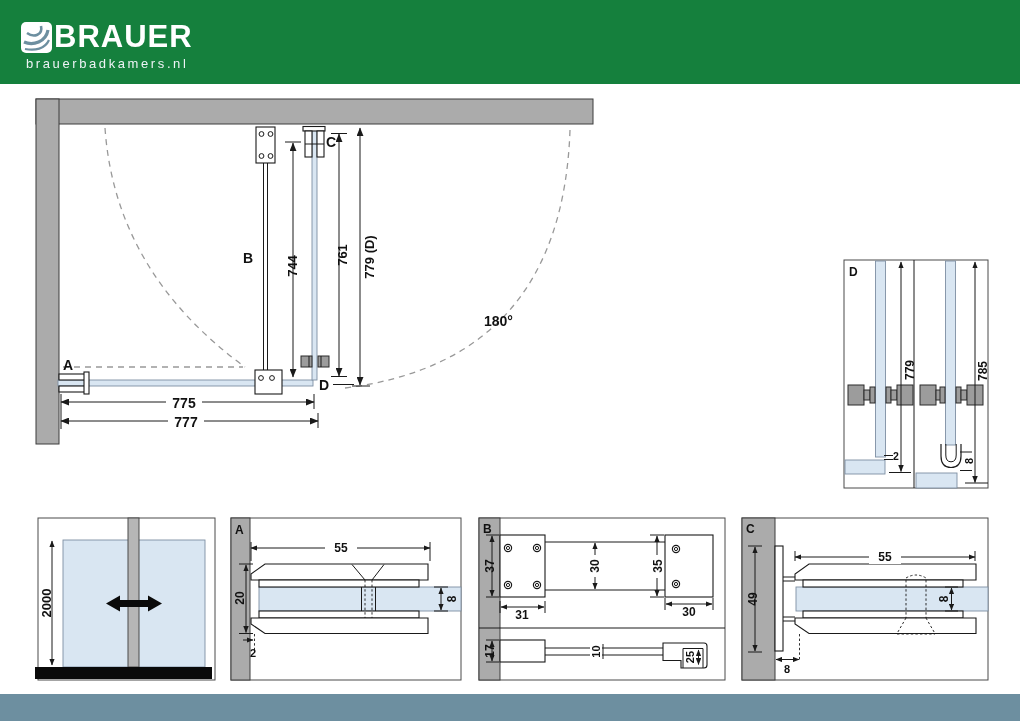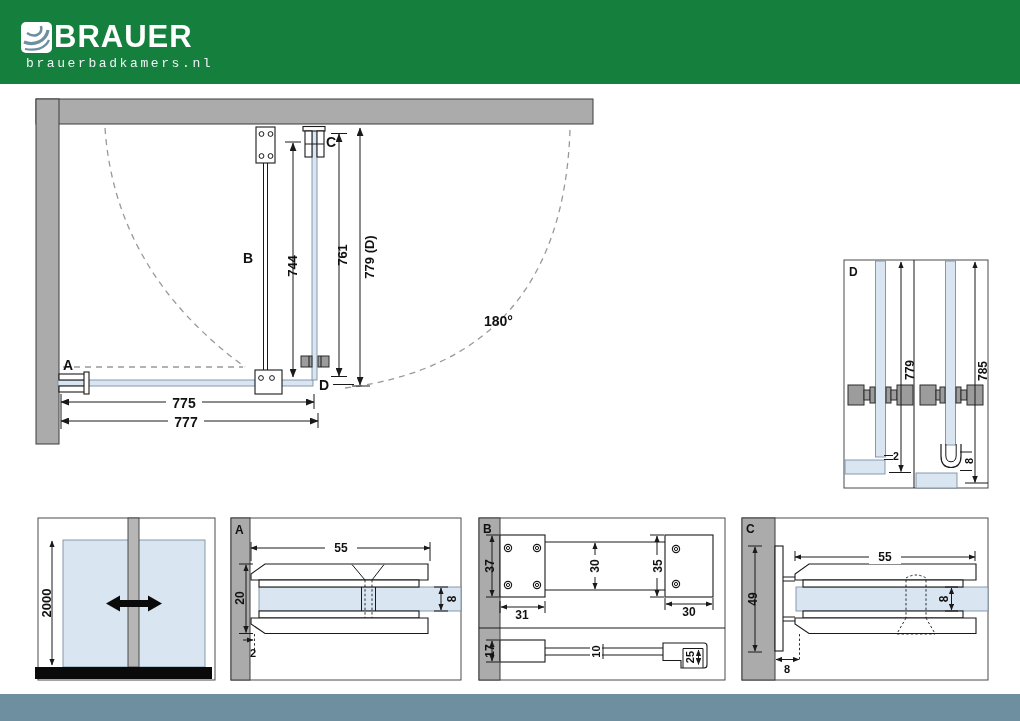--- a/index.html
+++ b/index.html
@@ -2,21 +2,21 @@
 <html><head>
 <meta charset="utf-8">
 <style>
   html,body{margin:0;padding:0;background:#ffffff;}
   .page{position:relative;width:1020px;height:721px;background:#ffffff;overflow:hidden;
         font-family:"Liberation Sans",sans-serif;}
   .topbar{position:absolute;left:0;top:0;width:1020px;height:84px;background:#15803d;}
   .botbar{position:absolute;left:0;top:694px;width:1020px;height:27px;background:#6d8fa0;}
   .logo-wrap{position:absolute;left:20px;top:20px;display:flex;align-items:flex-start;}
   .logo-text{color:#ffffff;font-weight:bold;font-size:31px;letter-spacing:1px;line-height:34px;}
-  .tagline{position:absolute;left:26px;top:56px;color:#eef3f6;font-size:13px;letter-spacing:2.6px;font-family:Liberation Mono, monospace;}
+  .tagline{position:absolute;left:26px;top:56px;color:#eef3f6;font-size:13px;letter-spacing:2.6px;}
   svg text{font-family:"Liberation Sans",sans-serif;fill:#111111;font-weight:bold;}
   .t14{font-size:14px;} .t13{font-size:13px;} .t12{font-size:12px;} .t11{font-size:11px;} .t10{font-size:10.5px;}
   .ln{stroke:#1a1a1a;stroke-width:1;fill:none;}
   .ln12{stroke:#1a1a1a;stroke-width:1.2;fill:none;}
   .wh{fill:#ffffff;stroke:#1a1a1a;stroke-width:1.1;}
   .wall{fill:#ababab;stroke:#3c3c3c;stroke-width:1;}
   .glass{fill:#d9e6f2;stroke:#7d8fa3;stroke-width:0.9;}
   .box{fill:#ffffff;stroke:#4a4a4a;stroke-width:1;}
   .dash{stroke:#999999;stroke-width:1.3;fill:none;stroke-dasharray:6 5;}
   .dot{stroke:#1a1a1a;stroke-width:0.9;fill:none;stroke-dasharray:2.4 2.2;}

